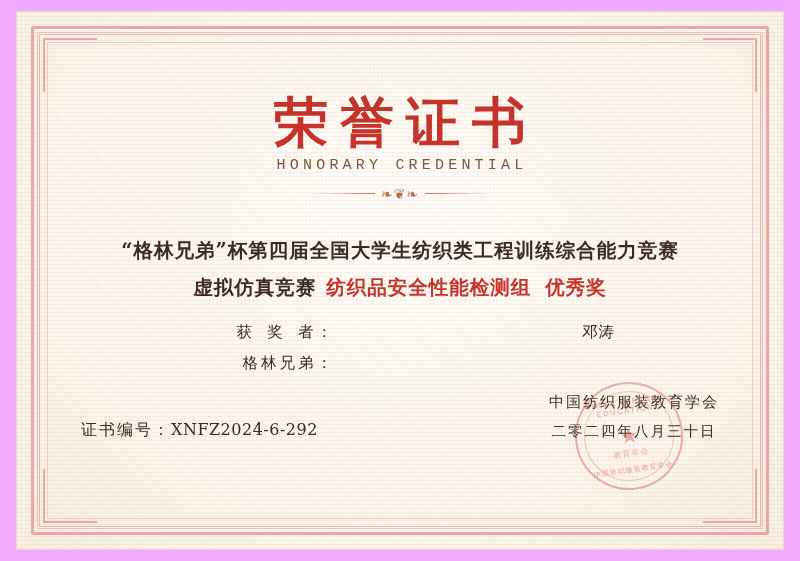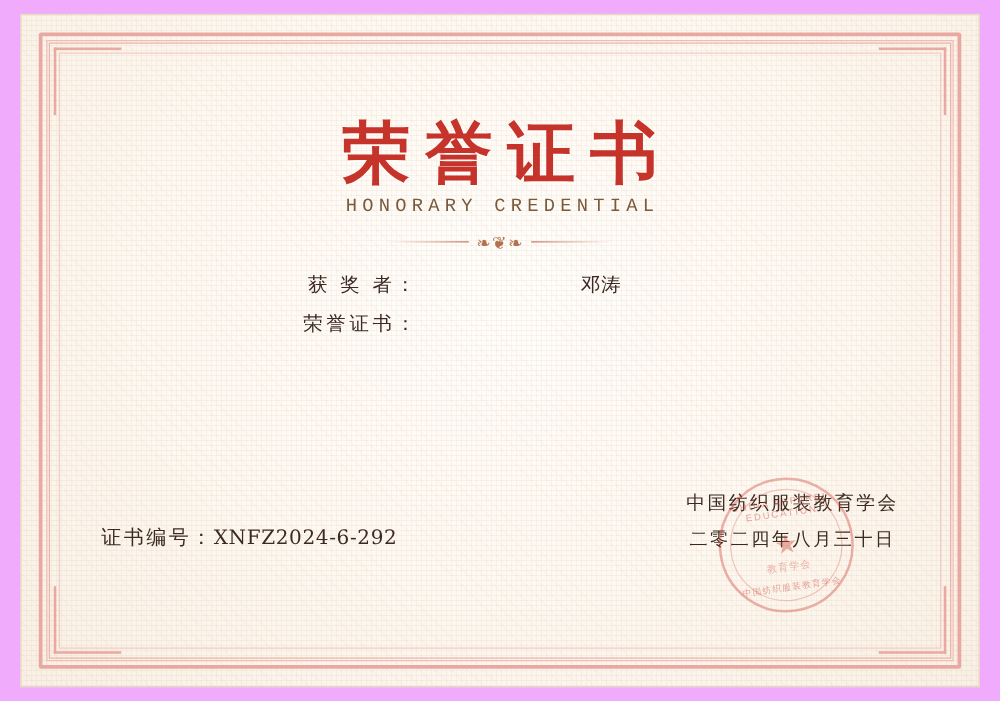--- a/index.html
+++ b/index.html
@@ -175,34 +175,34 @@
     margin-top: 16px;
     display: flex;
     flex-direction: column;
     gap: 10px;
     align-items: center;
   }
   .field-row {
     display: flex;
     align-items: flex-end;
     width: 430px;
-    font-family: Liberation Sans, sans-serif;
+    font-family: Liberation Mono, monospace;
     font-size: 15.5px;
     color: #3c2a22;
   }
   .field-label {
     width: 150px;
     text-align: right;
     letter-spacing: 3px;
     padding-right: 12px;
     white-space: nowrap;
   }
   .field-value {
     flex: 1;
-    text-align: center;
+    text-align: right;
     letter-spacing: 1px;
   }
 
   
   .footer {
     position: absolute;
     left: 0;
     right: 0;
     bottom: 52px;
     height: 70px;
@@ -309,28 +309,34 @@
         <div class="title-cn">荣誉证书</div>
         <div class="title-en">HONORARY CREDENTIAL</div>
 
         <div class="divider">
           <span class="bar"></span>
           <span class="orn">❧❦❧</span>
           <span class="bar right"></span>
         </div>
       </div>
 
+      <div class="headline">
+        <span class="line1">“格林兄弟”杯第四届全国大学生纺织类工程训练综合能力竞赛</span>
+        <span class="line2">
+          <span>虚拟仿真竞赛</span><span class="award">纺织品安全性能检测组</span><span class="award-grade">优秀奖</span>
+        </span>
+      </div>
 
       <div class="fields">
         <div class="field-row">
           <span class="field-label">获 奖 者：</span>
           <span class="field-value">邓涛</span>
         </div>
         <div class="field-row">
-          <span class="field-label">荣誉证书：</span>
+          <span class="field-label">格林兄弟：</span>
         </div>
         <div class="field-row">
         </div>
       </div>
 
       <div class="footer">
         <div class="cert-no">
           <span class="label">证书编号：</span><span class="value">XNFZ2024-6-292</span>
         </div>
 

